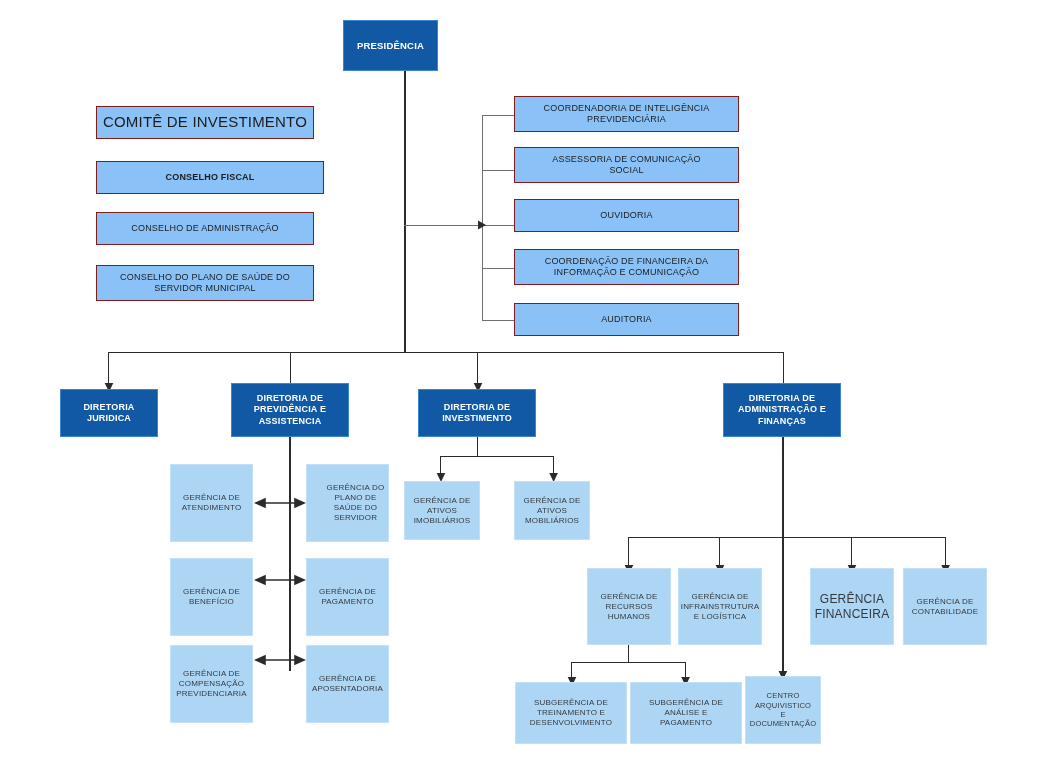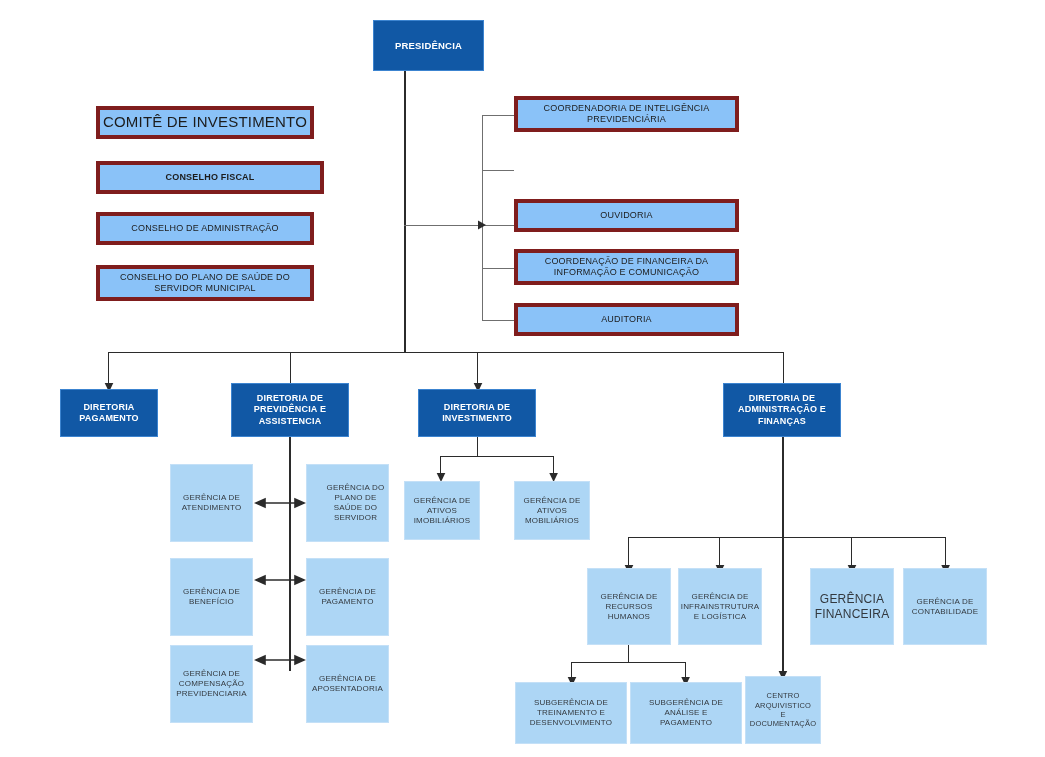--- a/index.html
+++ b/index.html
@@ -26,21 +26,21 @@
   
   .dark{
     background:#1158A5;
     border:1px solid #3C84D0;
     color:#ffffff;
     font-weight:bold;
   }
   
   .mid{
     background:#8AC2F8;
-    border:4px solid #7f1d1d;
+    border:1px solid #7f1d1d;
     color:#1c1c1c;
   }
   
   .pale{
     background:#ADD6F5;
     border:1px solid #C4E0F7;
     color:#33393F;
   }
 
   .line{position:absolute;background:#2b2b2b;}
@@ -121,37 +121,39 @@
       <line x1="256" y1="580" x2="304" y2="580"></line>
       <polygon points="256,580 265,576 265,584"></polygon>
       <polygon points="304,580 295,576 295,584"></polygon>
 
       <line x1="256" y1="660" x2="304" y2="660"></line>
       <polygon points="256,660 265,656 265,664"></polygon>
       <polygon points="304,660 295,656 295,664"></polygon>
     </g>
   </svg>
 
-  <div class="node dark" style="left:343px;top:20px;width:111px;height:51px;font-size:9.5px;margin-left:30px;">PRESIDÊNCIA</div>
+  <div class="node dark" style="left:343px;top:20px;width:95px;height:51px;font-size:9.5px;">PRESIDÊNCIA</div>
 
   <div class="node mid" style="left:96px;top:106px;width:218px;height:33px;font-size:15px;">COMITÊ DE INVESTIMENTO</div>
   <div class="node mid" style="left:96px;top:161px;width:228px;height:33px;font-size:9px;font-weight:bold;">CONSELHO FISCAL</div>
   <div class="node mid" style="left:96px;top:265px;width:218px;height:36px;font-size:9px;">CONSELHO DO PLANO DE SAÚDE DO
 SERVIDOR MUNICIPAL</div>
   <div class="node mid" style="left:96px;top:212px;width:218px;height:33px;font-size:9px;">CONSELHO DE ADMINISTRAÇÃO</div>
 
   <div class="node mid" style="left:514px;top:96px;width:225px;height:36px;font-size:9px;">COORDENADORIA DE INTELIGÊNCIA
 PREVIDENCIÁRIA</div>
+  <div class="node mid" style="left:514px;top:147px;width:225px;height:36px;font-size:9px;">ASSESSORIA DE COMUNICAÇÃO
+SOCIAL</div>
   <div class="node mid" style="left:514px;top:199px;width:225px;height:33px;font-size:9px;">OUVIDORIA</div>
   <div class="node mid" style="left:514px;top:249px;width:225px;height:36px;font-size:9px;">COORDENAÇÃO DE FINANCEIRA DA
 INFORMAÇÃO E COMUNICAÇÃO</div>
   <div class="node mid" style="left:514px;top:303px;width:225px;height:33px;font-size:9px;">AUDITORIA</div>
 
   <div class="node dark" style="left:60px;top:389px;width:98px;height:48px;font-size:9px;">DIRETORIA
-PAGAMENTO</div>
+JURIDICA</div>
   <div class="node dark" style="left:231px;top:383px;width:118px;height:54px;font-size:9px;">DIRETORIA DE
 PREVIDÊNCIA E
 ASSISTENCIA</div>
   <div class="node dark" style="left:418px;top:389px;width:118px;height:48px;font-size:9px;">DIRETORIA DE
 INVESTIMENTO</div>
   <div class="node dark" style="left:723px;top:383px;width:118px;height:54px;font-size:9px;">DIRETORIA DE
 ADMINISTRAÇÃO E
 FINANÇAS</div>
 
   <div class="node pale" style="left:170px;top:464px;width:83px;height:78px;font-size:8px;">GERÊNCIA DE

